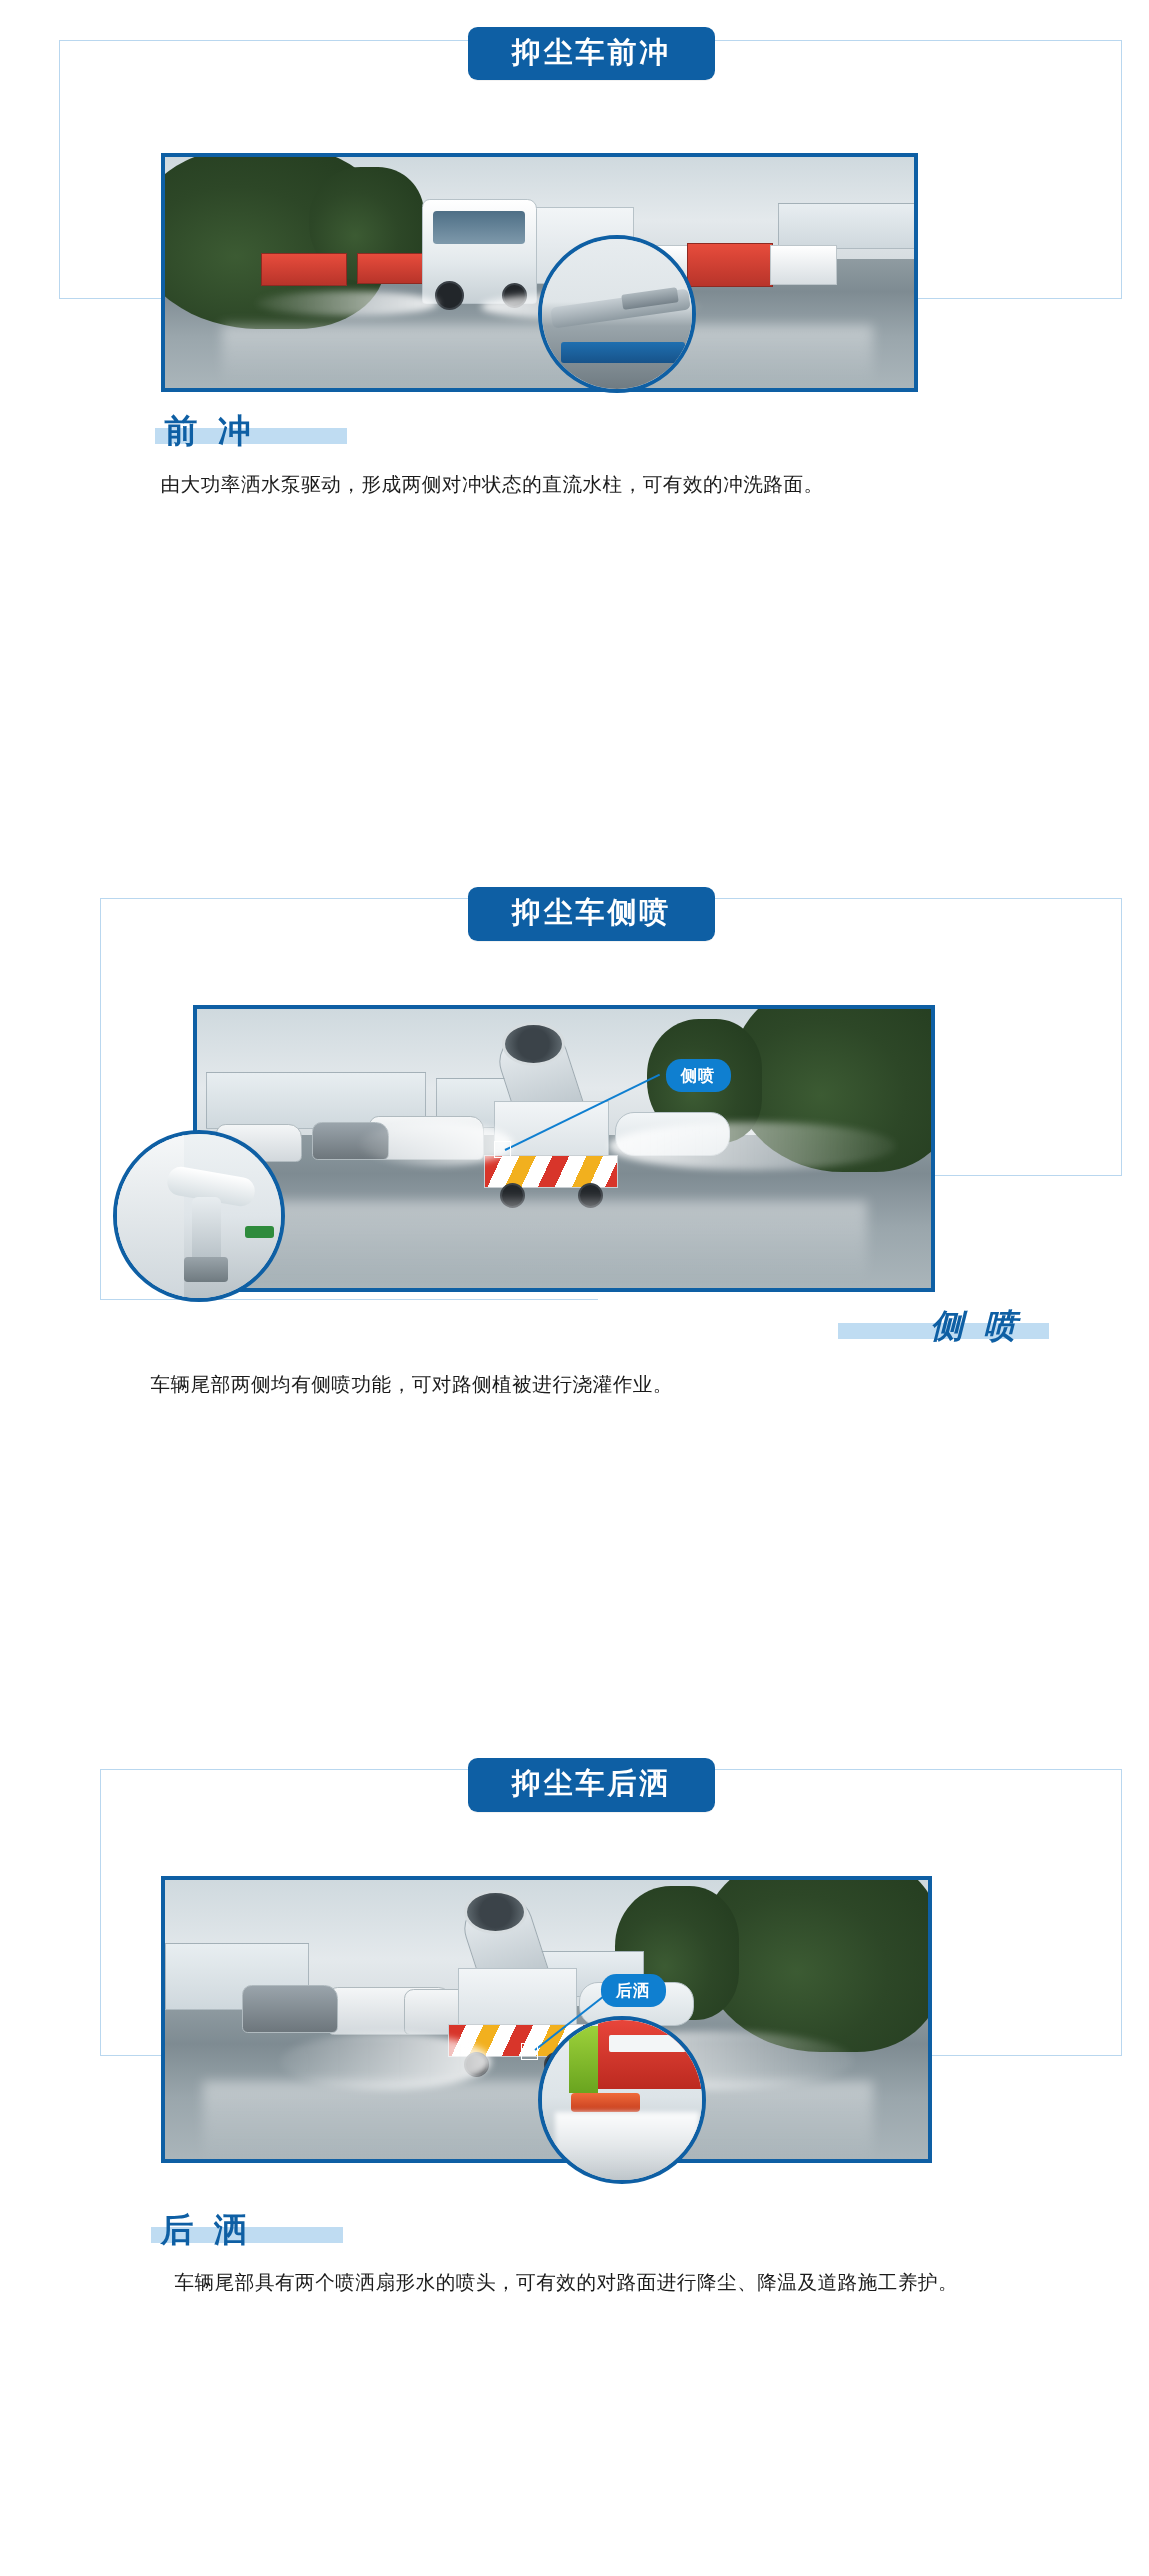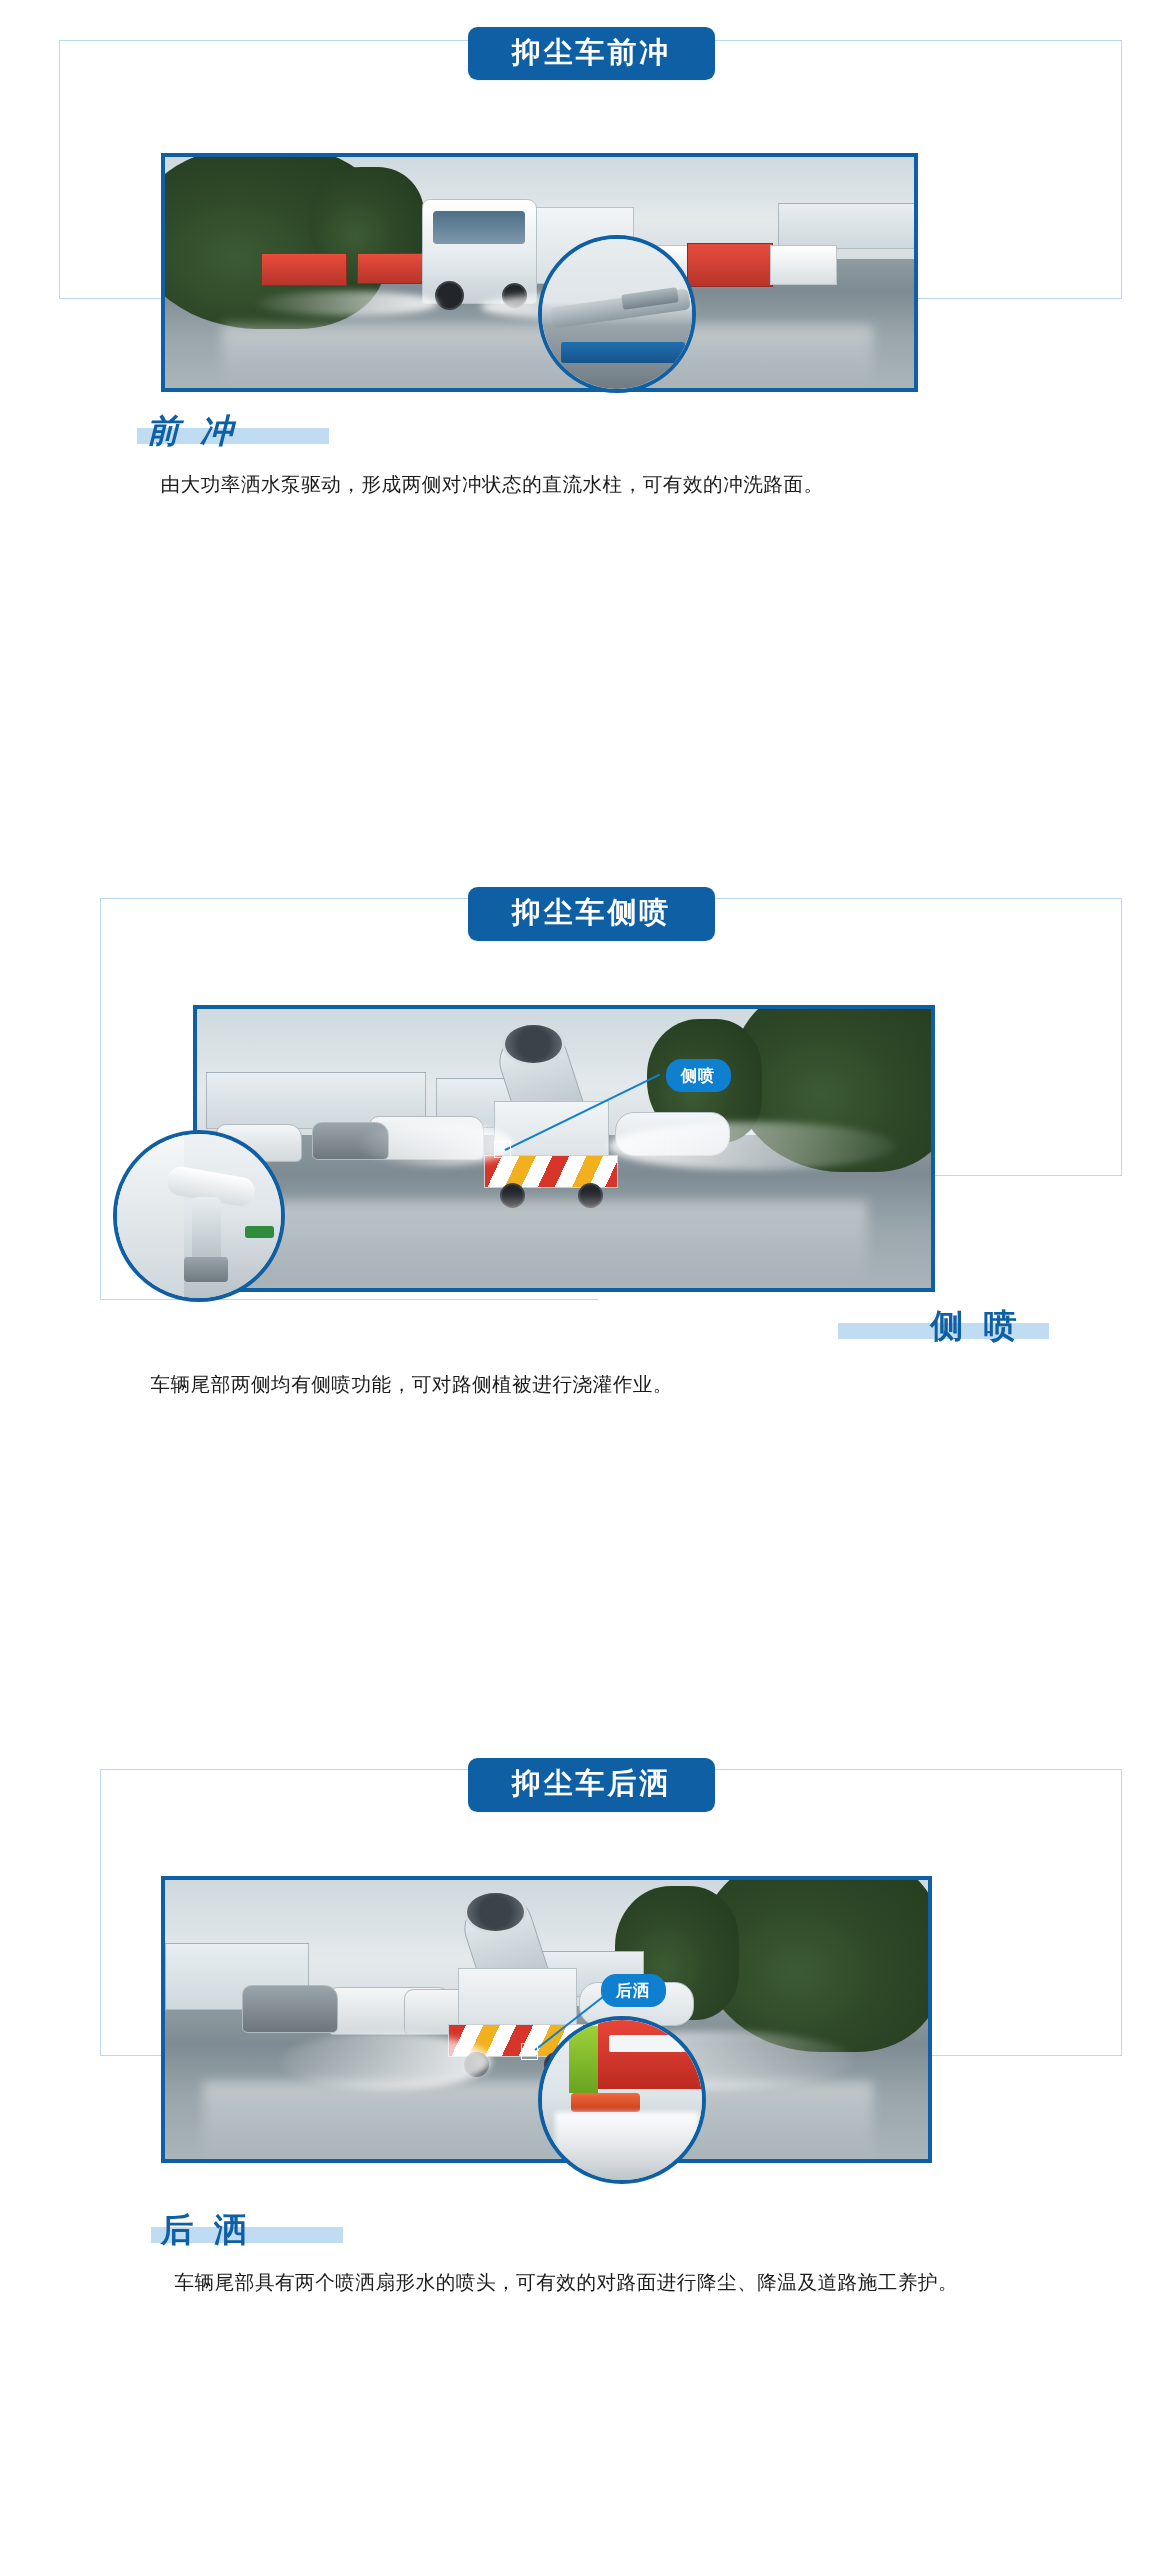--- a/index.html
+++ b/index.html
@@ -217,21 +217,21 @@
   .cap-head .cap-text {
     position: relative;
     z-index: 1;
     color: #0e5fa4;
     font-size: 33px;
     font-weight: bold;
     letter-spacing: 5.7px;
     line-height: 1.1;
   }
   .cap-row { display: flex; align-items: flex-end; }
-  .cap-row.right { justify-content: center; }
+  .cap-row.right { justify-content: center; font-style: italic; }
 
   .body-text {
     font-size: 19.6px;
     line-height: 1.62;
     color: #1b1b1b;
     letter-spacing: 0.5px;
   }
 </style>
 </head>
 <body>
@@ -275,21 +275,21 @@
       </div>
 
       <div class="circle-inset" style="left:469px; top:218px; width:158px; height:158px;">
         <div class="ci-fill" style="background:linear-gradient(#e7ecef 0%, #dfe5e8 42%, #9aa5ab 58%, #6f7b82 100%);">
           <div style="position:absolute;left:9.6px;top:59px;width:139px;height:21px;background:linear-gradient(#c6ced3,#8e9aa1);transform:rotate(-8deg);border-radius:5.7px;"></div>
           <div style="position:absolute;left:80px;top:52px;width:56px;height:15.3px;background:linear-gradient(#aeb8be,#76828a);transform:rotate(-8deg);border-radius:2.9px;"></div>
           <div style="position:absolute;left:19px;top:103px;width:124px;height:21px;background:linear-gradient(#1f6fb0,#17538a);border-radius:2.9px;"></div>
         </div>
       </div>
 
-      <div class="cap-row" style="position:absolute; left:78px; top:396px;font-style:italic;">
+      <div class="cap-row" style="position:absolute; left:96px; top:396px;">
         <div class="cap-head">
           <div class="cap-bar" style="left:-9.6px; width:192px;"></div>
           <div class="cap-text">前 冲</div>
         </div>
       </div>
 
       <div class="body-text" style="position:absolute; left:92px; top:452px; width:843px;">由大功率洒水泵驱动，形成两侧对冲状态的直流水柱，可有效的冲洗路面。</div>
     </div>
   </div>
 

